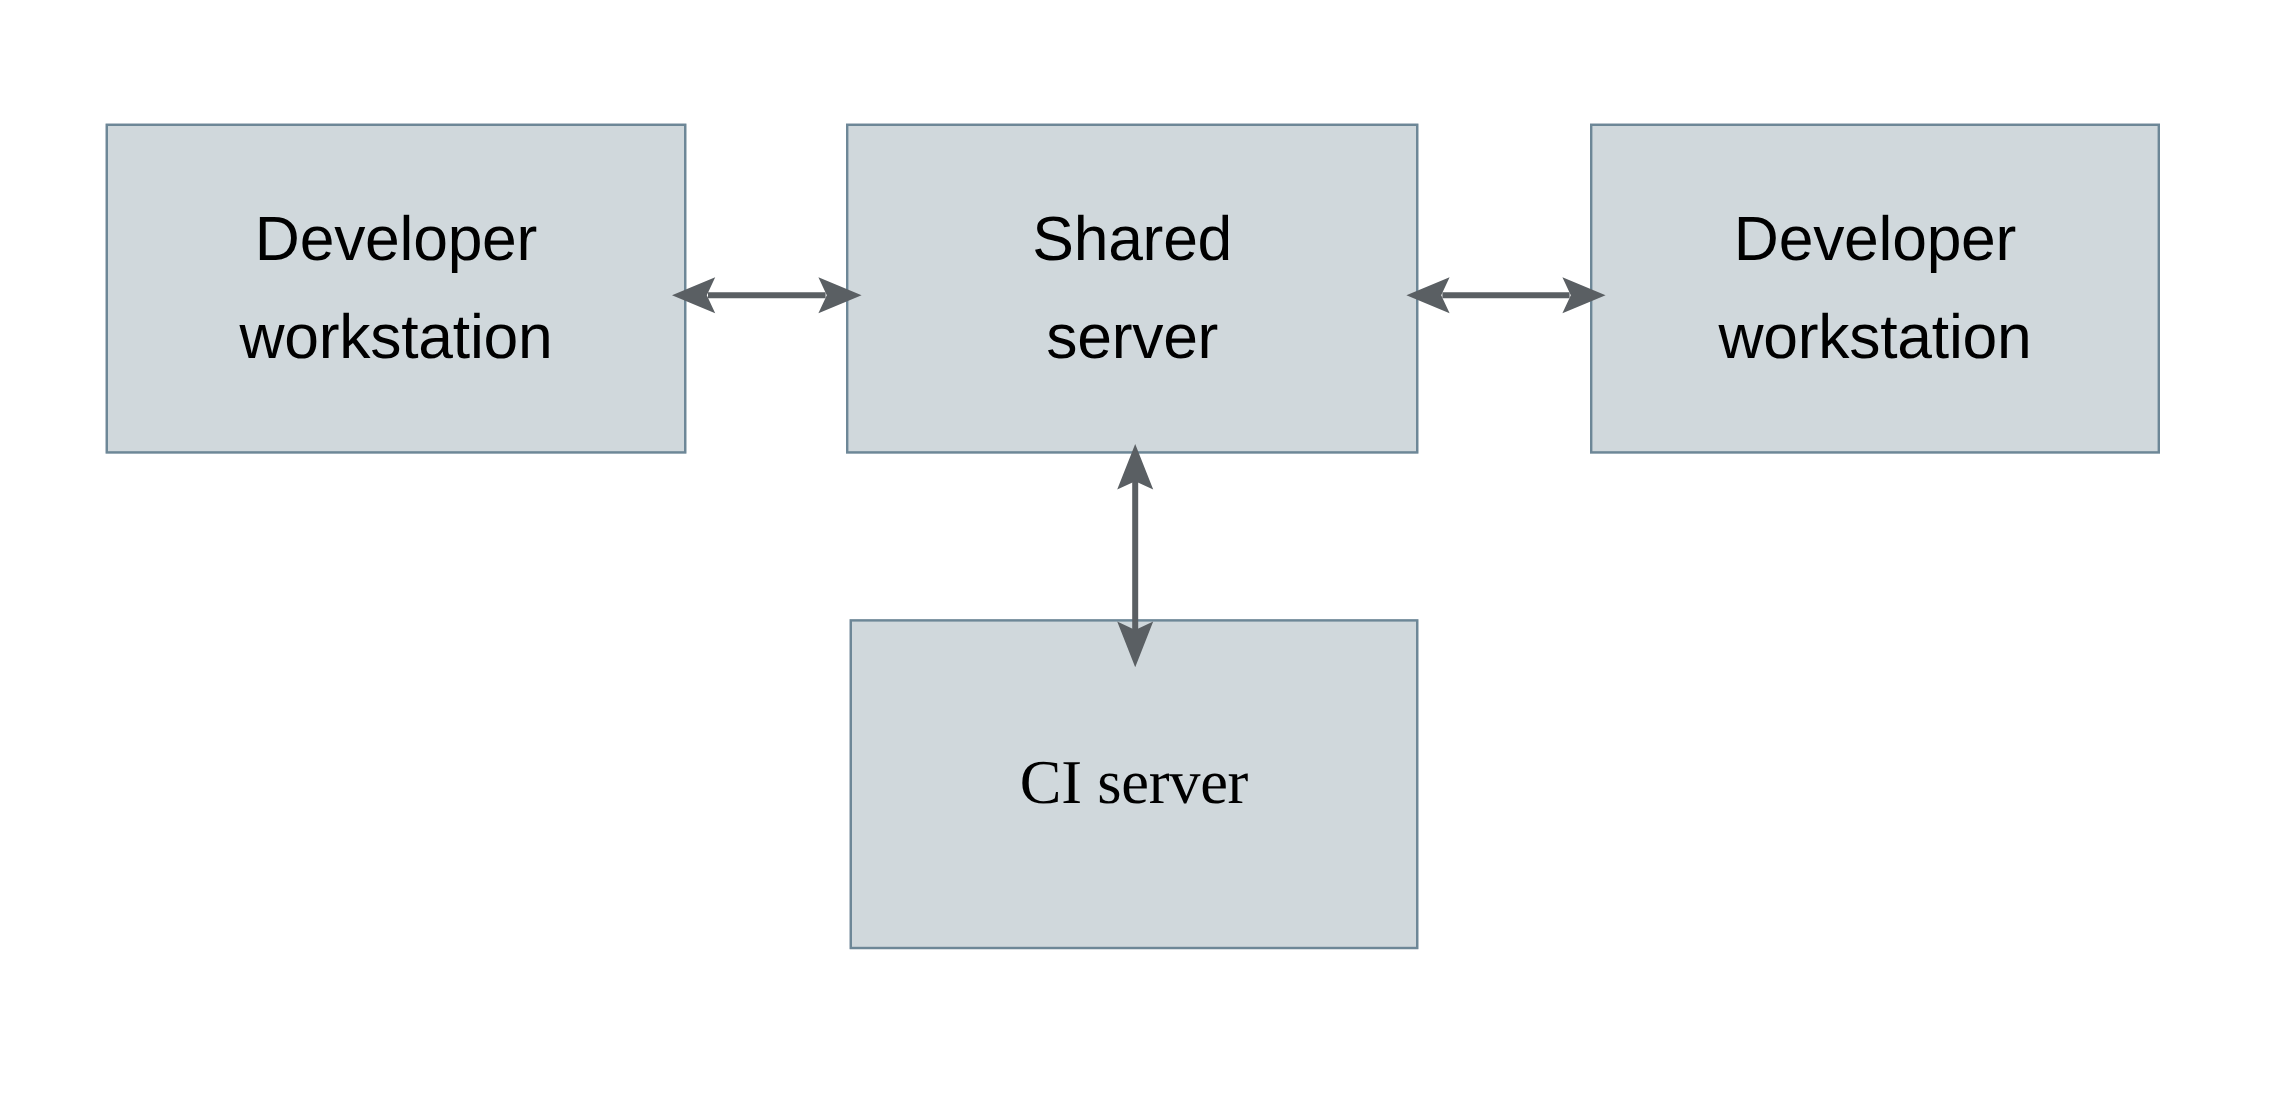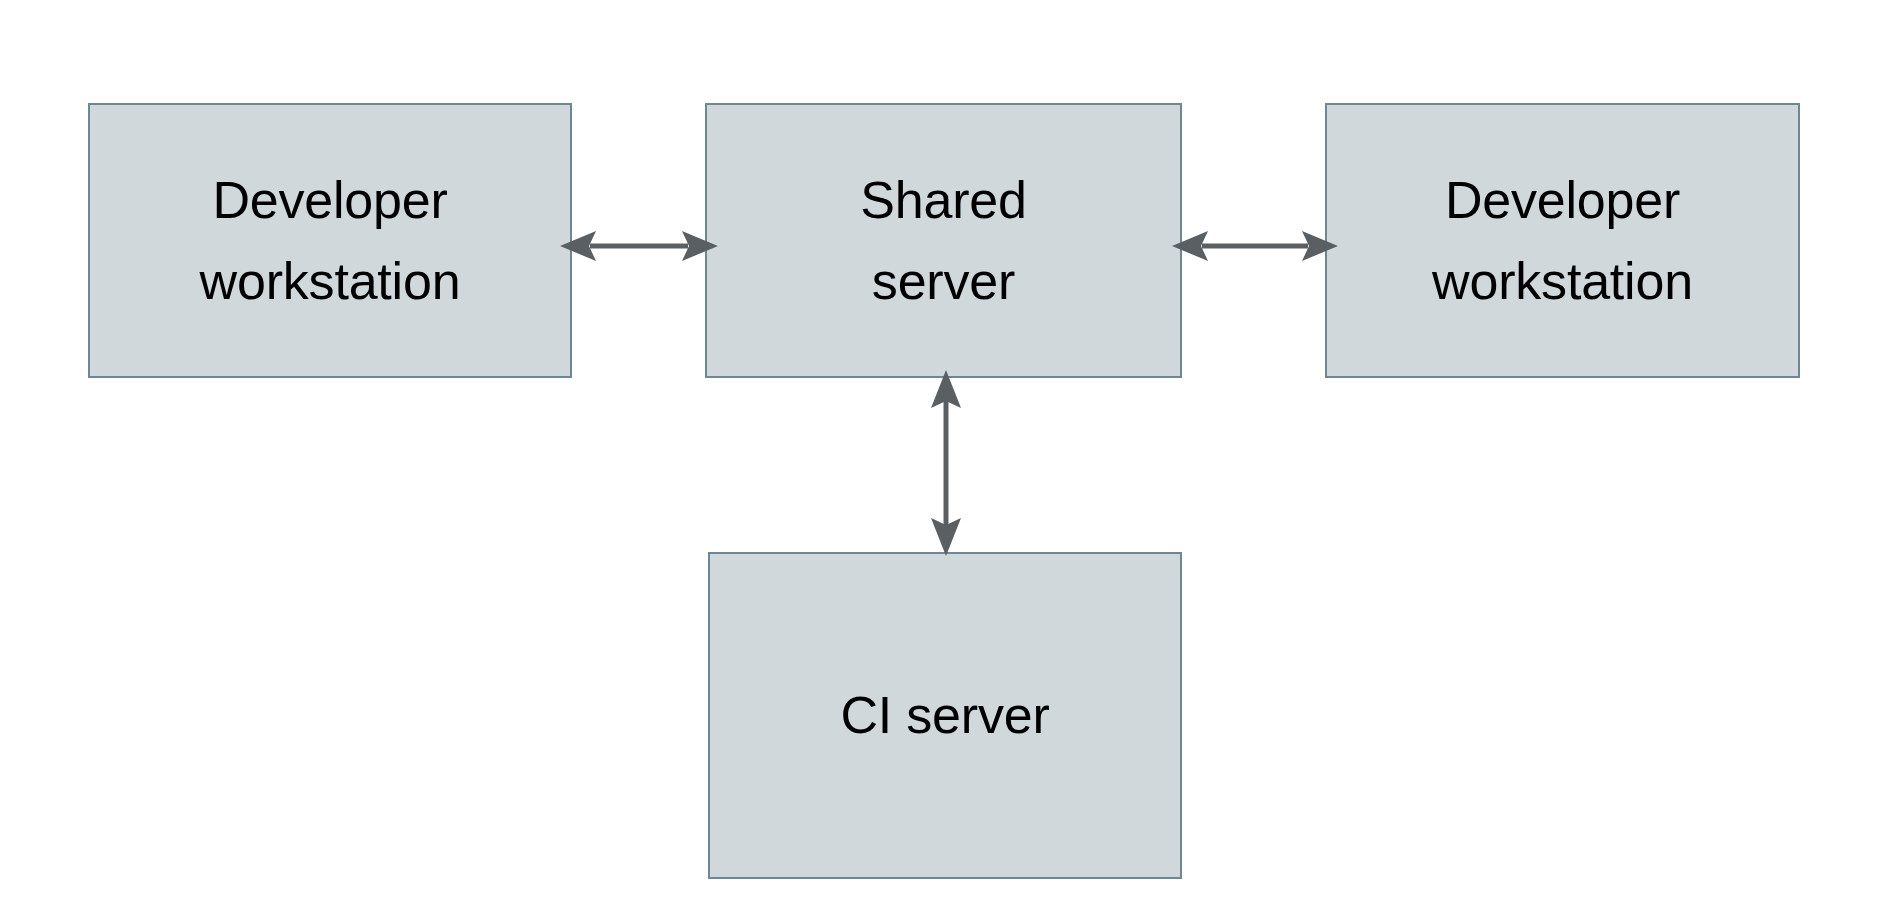--- a/index.html
+++ b/index.html
@@ -34,21 +34,21 @@
     line-height: 1.55;
     font-weight: 400;
     letter-spacing: -0.2px;
     white-space: pre-line;
     padding: 0 6px;
   }
   
   #node-dev-left   { left: 88px;   top: 103px; width: 484px; height: 275px; }
   #node-cache      { left: 705px;  top: 103px; width: 477px; height: 275px; }
   #node-dev-right  { left: 1325px; top: 103px; width: 475px; height: 275px; }
-  #node-ci         { left: 708px;  top: 552px; width: 474px; height: 327px; }
+  #node-ci         { left: 708px;  top: 516px; width: 474px; height: 275px; font-family: Liberation Serif, serif; }
 
   .edge {
     position: absolute;
     overflow: visible;
   }
   #edge-left  { left: 560px;  top: 218px; width: 158px;  height: 56px; }
   #edge-right { left: 1172px; top: 218px; width: 166px; height: 56px; }
   #edge-ci    { left: 918px;  top: 370px; width: 56px;  height: 186px; }
 </style>
 </head>

